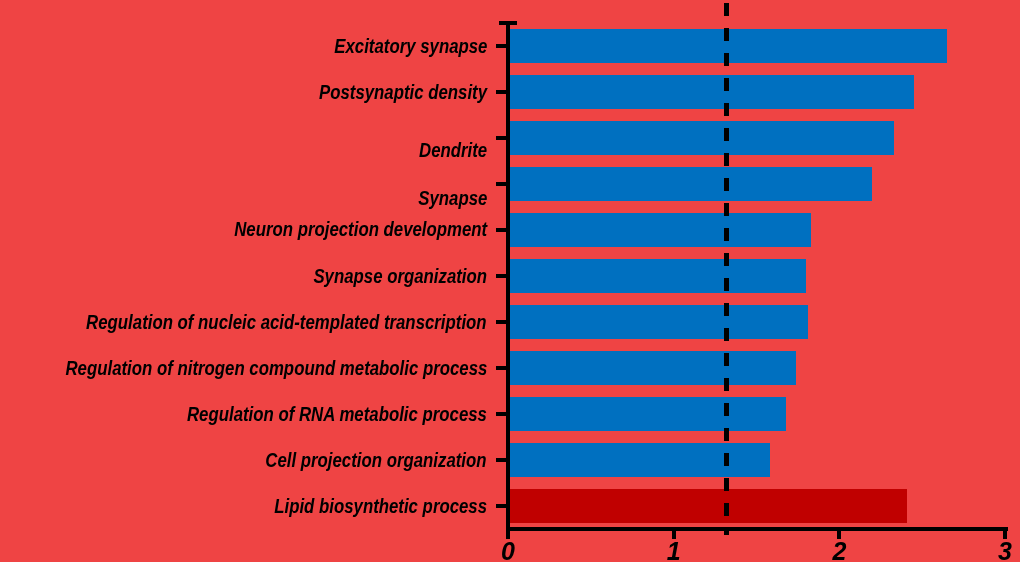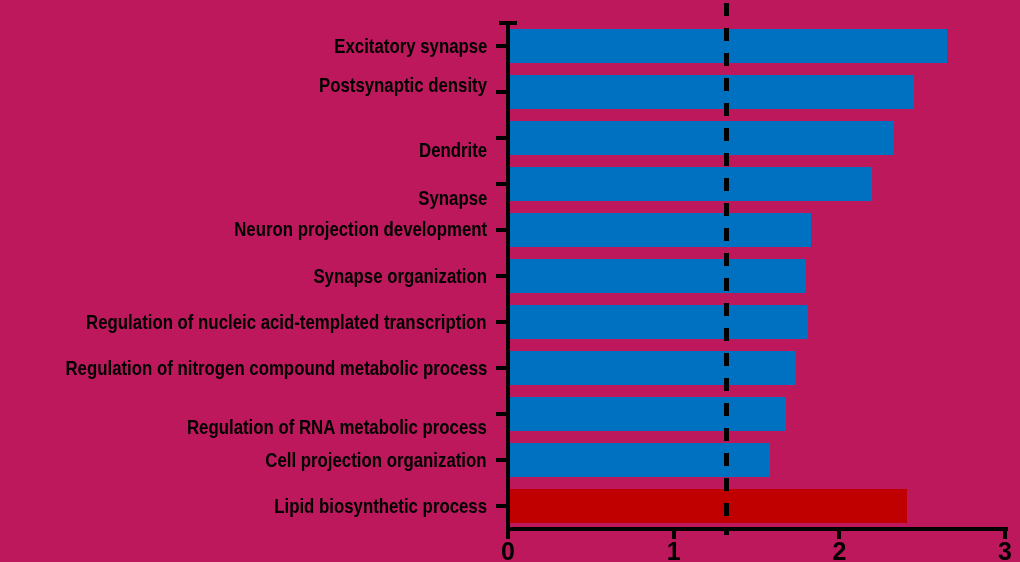--- a/index.html
+++ b/index.html
@@ -5,22 +5,23 @@
   html, body {
     margin: 0;
     padding: 0;
     background: #ffffff;
     font-family: "Liberation Sans", "DejaVu Sans", sans-serif;
   }
   #stage {
     position: relative;
     width: 1020px;
     height: 562px;
-    background: #be185d;
+    background: #ef4444;
     overflow: hidden;
+    font-style: italic;
   }
   .cat-label {
     position: absolute;
     right: 533px;
     height: 46px;
     display: flex;
     align-items: center;
     justify-content: flex-end;
     white-space: nowrap;
   }
@@ -87,42 +88,42 @@
       <div class="bar" style="left: 510px; top: 305px; width: 298px; background: rgb(0, 112, 192);"></div>
       <div class="bar" style="left: 510px; top: 351px; width: 286px; background: rgb(0, 112, 192);"></div>
       <div class="bar" style="left: 510px; top: 397px; width: 276px; background: rgb(0, 112, 192);"></div>
       <div class="bar" style="left: 510px; top: 443px; width: 260px; background: rgb(0, 112, 192);"></div>
       <div class="bar" style="left: 510px; top: 489px; width: 397px; background: rgb(192, 0, 0);"></div>
     </div>
   <div id="labels">
       <div class="cat-label" style="top: 23px;">
         <span>Excitatory synapse</span>
       </div>
-      <div class="cat-label" style="top: 62px; justify-content: flex-end;">
+      <div class="cat-label" style="top: 69px; justify-content: flex-end;">
         <span>Postsynaptic density</span>
       </div>
       <div class="cat-label" style="top: 127px;">
         <span>Dendrite</span>
       </div>
       <div class="cat-label" style="top: 175px;">
         <span>Synapse</span>
       </div>
       <div class="cat-label" style="top: 206px;">
         <span>Neuron projection development</span>
       </div>
       <div class="cat-label" style="top: 253px;">
         <span>Synapse organization</span>
       </div>
       <div class="cat-label" style="top: 299px;">
         <span>Regulation of nucleic acid-templated transcription</span>
       </div>
       <div class="cat-label" style="top: 345px;">
         <span>Regulation of nitrogen compound metabolic process</span>
       </div>
-      <div class="cat-label" style="top: 404px;">
+      <div class="cat-label" style="top: 391px;">
         <span>Regulation of RNA metabolic process</span>
       </div>
       <div class="cat-label" style="top: 437px;">
         <span>Cell projection organization</span>
       </div>
       <div class="cat-label" style="top: 483px;">
         <span>Lipid biosynthetic process</span>
       </div>
     </div>
   <div id="yticks">

